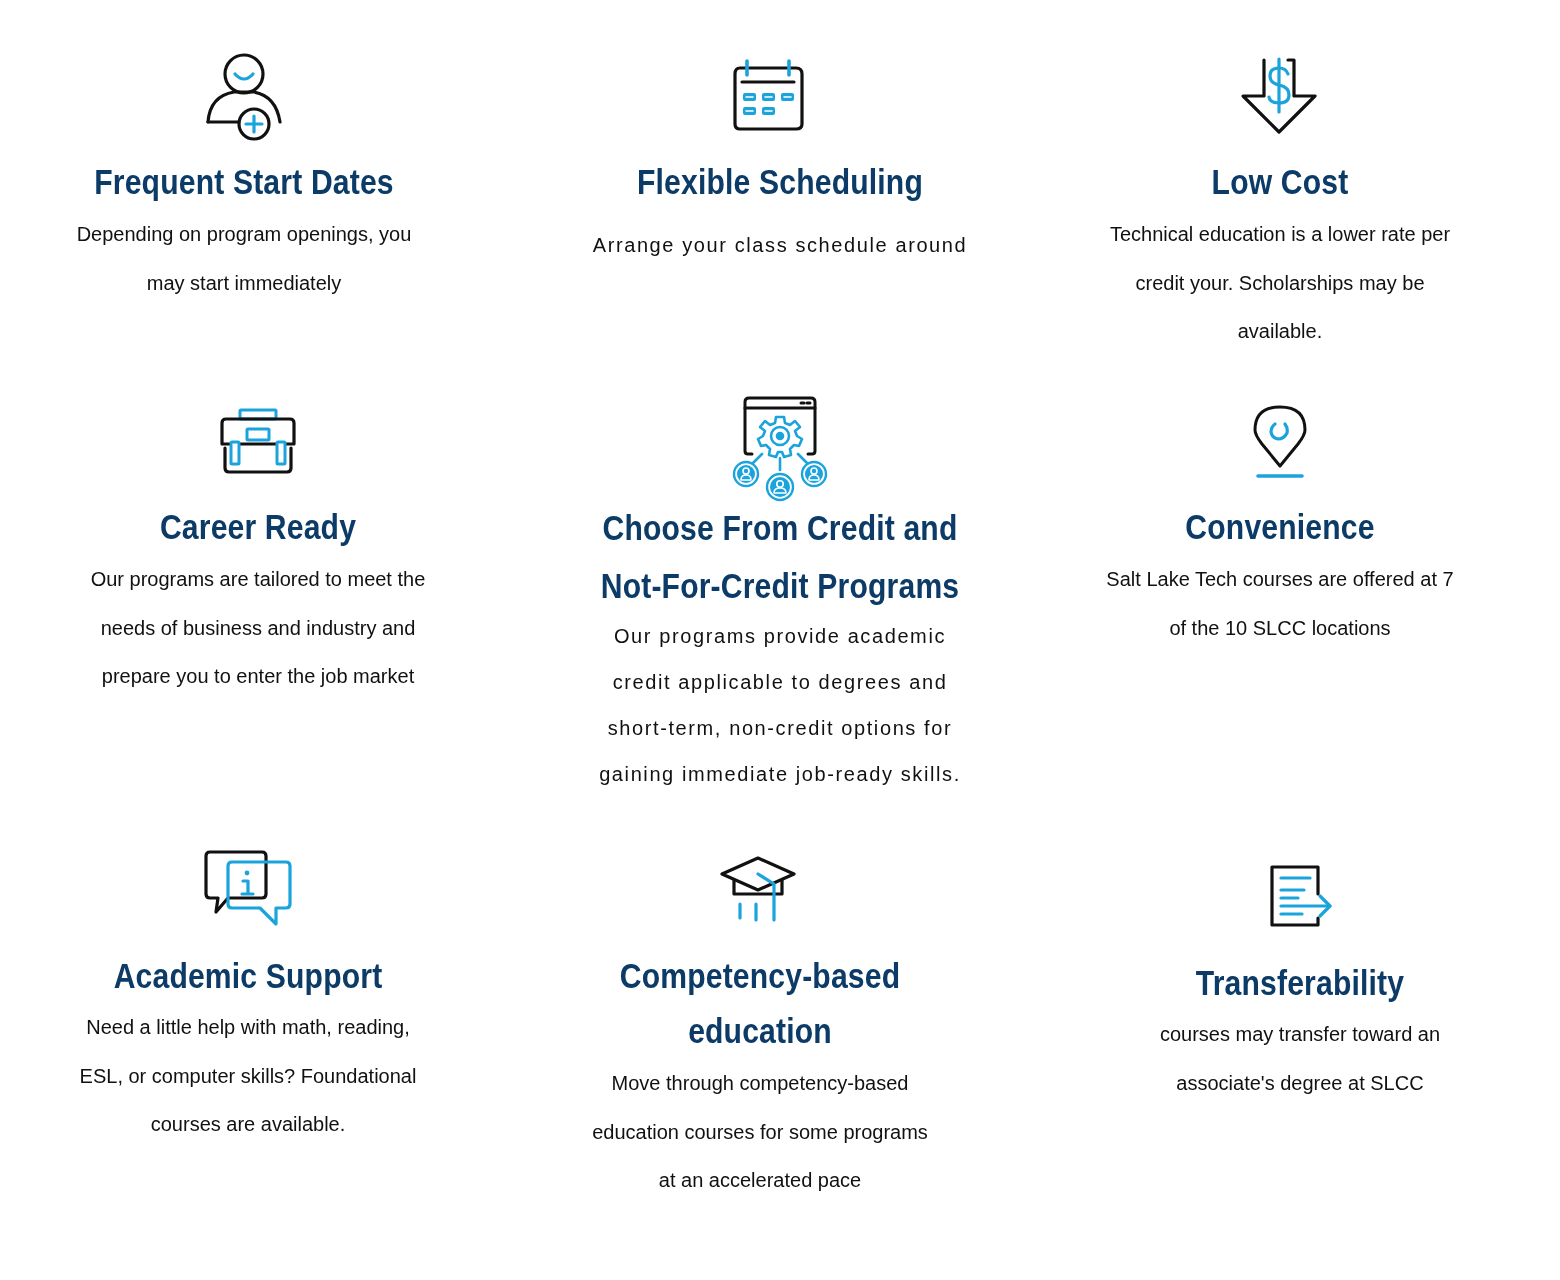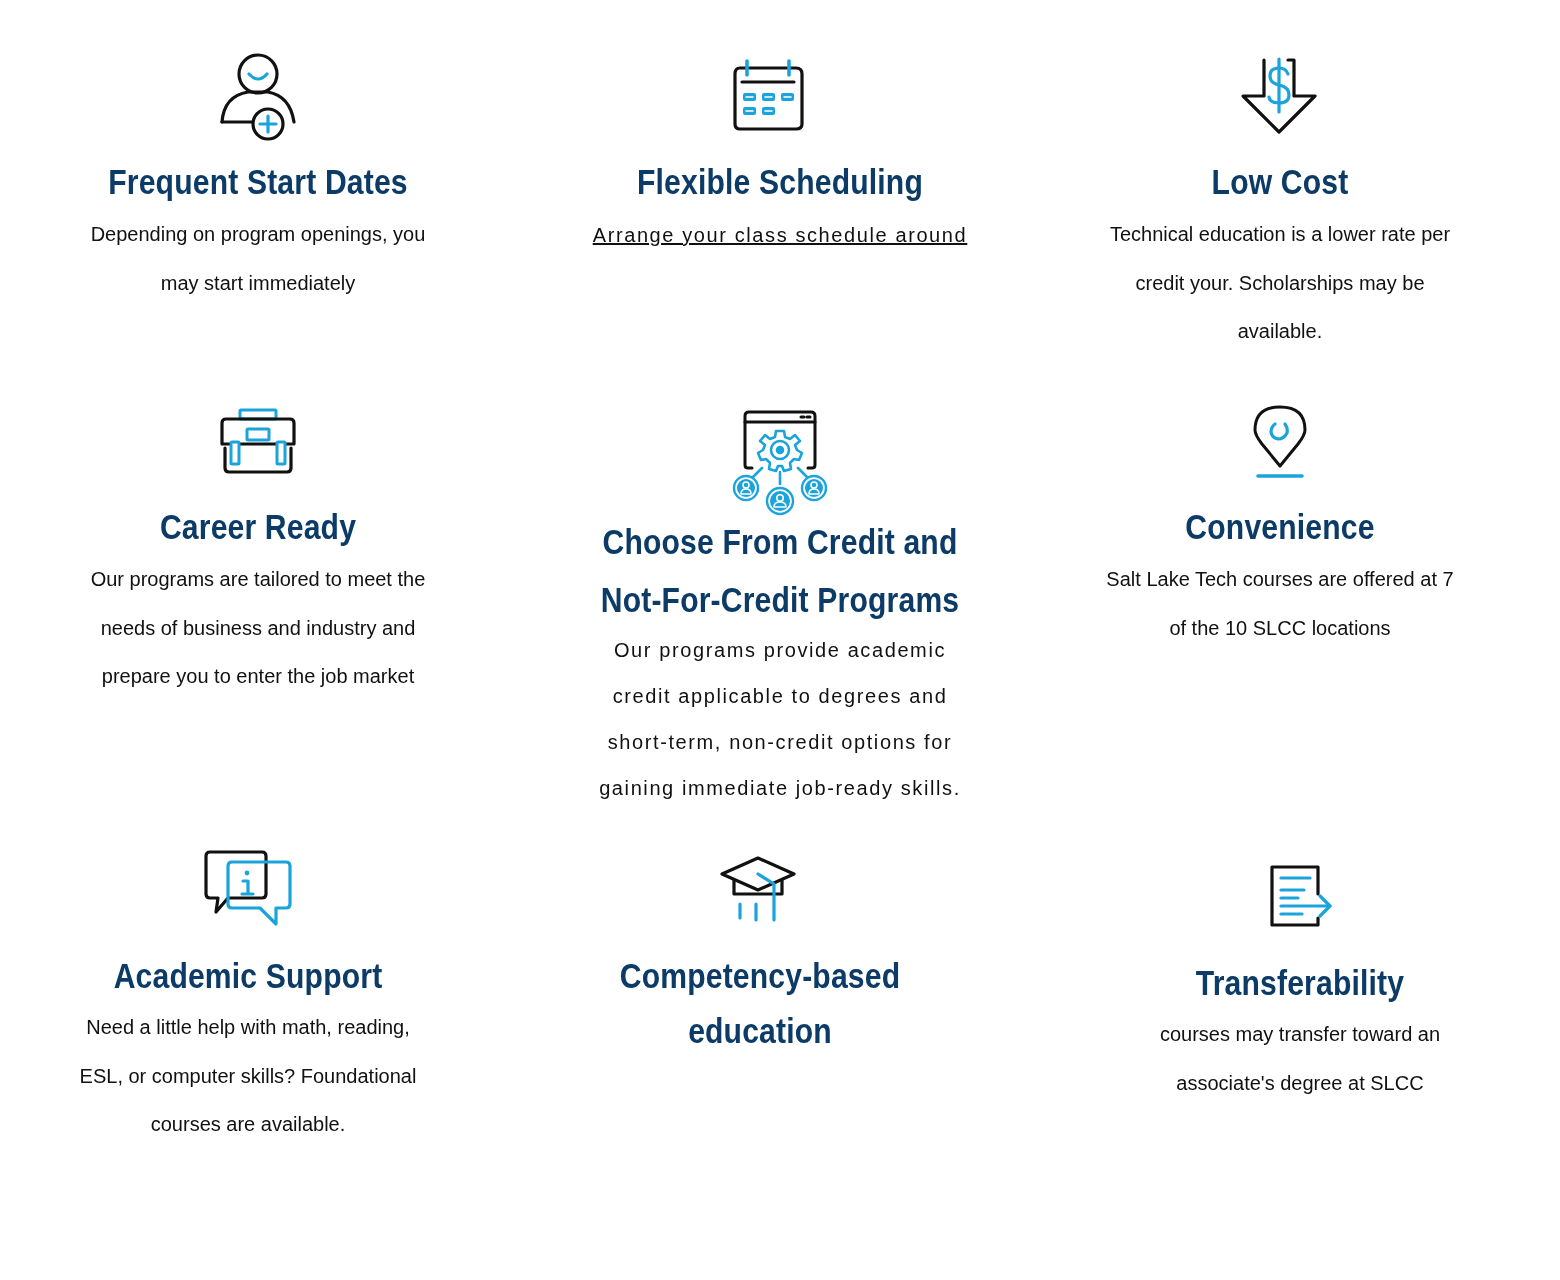--- a/index.html
+++ b/index.html
@@ -15,21 +15,21 @@
     .desc { position: absolute; left: 0; right: 0; margin: 0;
             font-family: "Liberation Sans", sans-serif; font-size: 20px;
             line-height: 48.5px; color: #111111; }
     .desc.wide { letter-spacing: 1.6px; line-height: 46px; }
     .desc span { display: block; white-space: nowrap; }
     .title span { display: block; white-space: nowrap; }
   </style>
 </head>
 <body>
 
-<div class="card" style="left:18px; top:40px; width:480px; height:320px;">
+<div class="card" style="left:4px; top:40px; width:480px; height:320px;">
   <div class="icon" style="left:200px; top:10px;">
     <svg width="80" height="92" viewBox="0 0 80 92" fill="none" stroke-linecap="round" stroke-linejoin="round">
       <circle cx="40" cy="24" r="19" stroke="#111" stroke-width="3.2"></circle>
       <path d="M31 24 Q40 34 49 24" stroke="#1ba3dc" stroke-width="3.2"></path>
       <path d="M4 72 Q6 46 30 42 L50 42 Q72 46 76 72" stroke="#111" stroke-width="3.2"></path>
       <path d="M4 72 L36 72" stroke="#111" stroke-width="3.2"></path>
       <circle cx="50" cy="74" r="15" stroke="#111" stroke-width="3.2" fill="#fff"></circle>
       <path d="M50 66 L50 82 M42 74 L58 74" stroke="#1ba3dc" stroke-width="3.2"></path>
     </svg>
   </div>
@@ -56,21 +56,21 @@
         <rect x="32" y="49" width="13" height="8" rx="2"></rect>
       </g>
       <g stroke="#fff" stroke-width="1.6">
         <path d="M16 39 L23 39 M35 39 L42 39 M54 39 L61 39 M16 53 L23 53 M35 53 L42 53"></path>
       </g>
     </svg>
   </div>
   <h2 class="title" style="top:113px;">
     <span>Flexible Scheduling</span>
   </h2>
-  <p class="desc wide" style="top:172px;text-decoration:underline;">
+  <p class="desc wide" style="top:182px;">
     <span>Arrange your class schedule around</span>
   </p>
 </div>
 
 <div class="card" style="left:1040px; top:40px; width:480px; height:320px;">
   <div class="icon" style="left:200px; top:16px;">
     <svg width="80" height="80" viewBox="0 0 80 80" fill="none" stroke-linecap="round" stroke-linejoin="round">
       <path d="M24 4 L24 40 L3 40 L39 76 L75 40 L54 40 L54 4 L48 4" stroke="#111" stroke-width="3.2"></path>
       <path d="M39 3 L39 56" stroke="#1ba3dc" stroke-width="3.2"></path>
       <path d="M48 18 Q46 12 39 12 Q30 12 30 20 Q30 27 39 29 Q49 31 49 39 Q49 47 39 47 Q30 47 29 41" stroke="#1ba3dc" stroke-width="3.2"></path>
@@ -100,21 +100,21 @@
   <h2 class="title" style="top:108px;">
     <span>Career Ready</span>
   </h2>
   <p class="desc" style="top:165px;">
     <span>Our programs are tailored to meet the</span>
     <span>needs of business and industry and</span>
     <span>prepare you to enter the job market</span>
   </p>
 </div>
 
-<div class="card" style="left:530px; top:404px; width:500px; height:420px;text-decoration:underline;">
+<div class="card" style="left:530px; top:390px; width:500px; height:420px;text-decoration:underline;">
   <div class="icon" style="left:200px; top:4px;">
     <svg width="100" height="108" viewBox="0 0 100 108" fill="none" stroke-linecap="round" stroke-linejoin="round">
       <path d="M22 60 L18 60 Q15 60 15 57 L15 8 Q15 4 19 4 L81 4 Q85 4 85 8 L85 57 Q85 60 82 60 L78 60" stroke="#111" stroke-width="3"></path>
       <path d="M15 14 L85 14" stroke="#111" stroke-width="3"></path>
       <path d="M71 9 L74 9 M77 9 L80 9" stroke="#111" stroke-width="3"></path>
       <g transform="translate(50,42)" stroke="#1ba3dc" stroke-width="2.6">
         <path d="M-4 -19 L4 -19 L5 -13 L10 -11 L15 -15 L20 -9 L15 -5 L17 0 L22 3 L19 10 L14 9 L10 13 L11 19 L4 21 L2 16 L-2 16 L-4 21 L-11 19 L-10 13 L-14 9 L-19 10 L-22 3 L-17 0 L-15 -5 L-20 -9 L-15 -15 L-10 -11 L-5 -13 Z"></path>
         <circle cx="0" cy="0" r="9"></circle>
         <circle cx="0" cy="0" r="3" fill="#1ba3dc"></circle>
       </g>
@@ -193,20 +193,25 @@
       <path d="M40 4 L76 20 L40 36 L4 20 Z" stroke="#111" stroke-width="3.2"></path>
       <path d="M16 26 L16 40 L64 40 L64 26" stroke="#111" stroke-width="3.2"></path>
       <path d="M40 20 L56 30 L56 66" stroke="#1ba3dc" stroke-width="3.2"></path>
       <path d="M22 50 L22 64 M38 50 L38 66" stroke="#1ba3dc" stroke-width="3.2"></path>
     </svg>
   </div>
   <h2 class="title" style="top:108px; line-height:55px;">
     <span>Competency-based</span>
     <span>education</span>
   </h2>
+  <p class="desc" style="top:219px;">
+    <span>Move through competency-based</span>
+    <span>education courses for some programs</span>
+    <span>at an accelerated pace</span>
+  </p>
 </div>
 
 <div class="card" style="left:1060px; top:840px; width:480px; height:320px;">
   <div class="icon" style="left:206px; top:24px;">
     <svg width="70" height="66" viewBox="0 0 70 66" fill="none" stroke-linecap="round" stroke-linejoin="round">
       <path d="M52 30 L52 3 L6 3 L6 61 L52 61 L52 54" stroke="#111" stroke-width="3.2"></path>
       <g stroke="#1ba3dc" stroke-width="3.2">
         <path d="M15 14 L44 14"></path>
         <path d="M15 26 L38 26"></path>
         <path d="M15 34 L32 34"></path>

